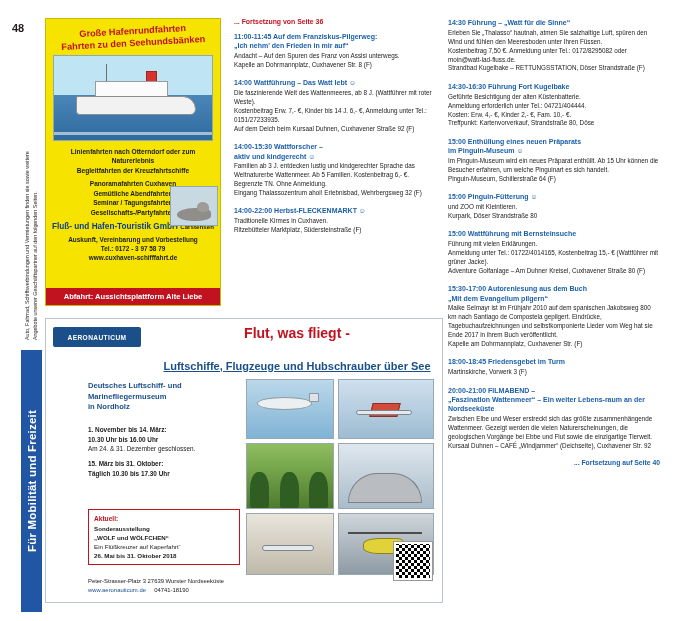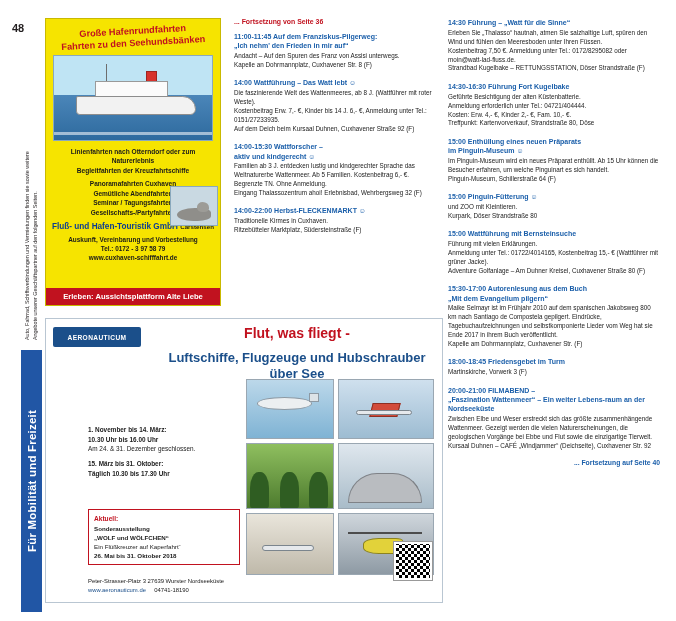--- a/index.html
+++ b/index.html
@@ -122,21 +122,21 @@
     position: absolute; left: 7px; top: 8px; width: 88px; height: 20px;
     background: #1b4f8a; color: #fff; border-radius: 2px;
     font-size: 6.6px; font-weight: bold; letter-spacing: .4px;
     display: flex; align-items: center; justify-content: center;
   }
   .aero-title {
     position: absolute; left: 112px; top: 6px; width: 278px;
     text-align: center; color: #c1121f;
     font-size: 14px; font-weight: bold; line-height: 1.25;
   }
-  .aero-title .sub { font-size: 13px; color: #1b4f8a; margin-top: 7px; }
+  .aero-title .sub { font-size: 11px; color: #1b4f8a; margin-top: 17px; text-decoration: underline; }
   .aero-museum {
     position: absolute; left: 42px; top: 62px; width: 150px;
     font-size: 7.6px; font-weight: bold; color: #1b4f8a; line-height: 1.4;
   }
   .aero-hours {
     position: absolute; left: 42px; top: 106px; width: 152px;
     font-size: 6.4px; color: #1a1a1a; line-height: 1.52;
   }
   .aero-hours .b { font-weight: bold; }
   .aero-hours p { margin-bottom: 5px; }
@@ -273,31 +273,36 @@
     <div class="company">
       <span>Fluß- und Hafen-Touristik GmbH</span>
       <small>Carstensen</small>
     </div>
     <div class="contact">
       <div>Auskunft, Vereinbarung und Vorbestellung</div>
       <div>Tel.: 0172 - 3 97 58 79</div>
       <div>www.cuxhaven-schifffahrt.de</div>
     </div>
 
-    <div class="footer-bar">Erleben: Aussichtsplattform Alte Liebe</div>
+    <div class="footer-bar">Abfahrt: Aussichtsplattform Alte Liebe</div>
   </div>
 
   <div class="ad-aero">
     <div class="aero-logo">AERONAUTICUM</div>
 
     <div class="aero-title">
       <div>Flut, was fliegt -</div>
       <div class="sub">Luftschiffe, Flugzeuge und Hubschrauber über See</div>
     </div>
 
+    <div class="aero-museum">
+      <div>Deutsches Luftschiff- und</div>
+      <div>Marinefliegermuseum</div>
+      <div>in Nordholz</div>
+    </div>
 
     <div class="aero-hours">
       <p>
         <span class="b">1. November bis 14. März:</span><br>
         <span class="b">10.30 Uhr bis 16.00 Uhr</span><br>
         <span>Am 24. &amp; 31. Dezember geschlossen.</span>
       </p>
       <p>
         <span class="b">15. März bis 31. Oktober:</span><br>
         <span class="b">Täglich 10.30 bis 17.30 Uhr</span>

